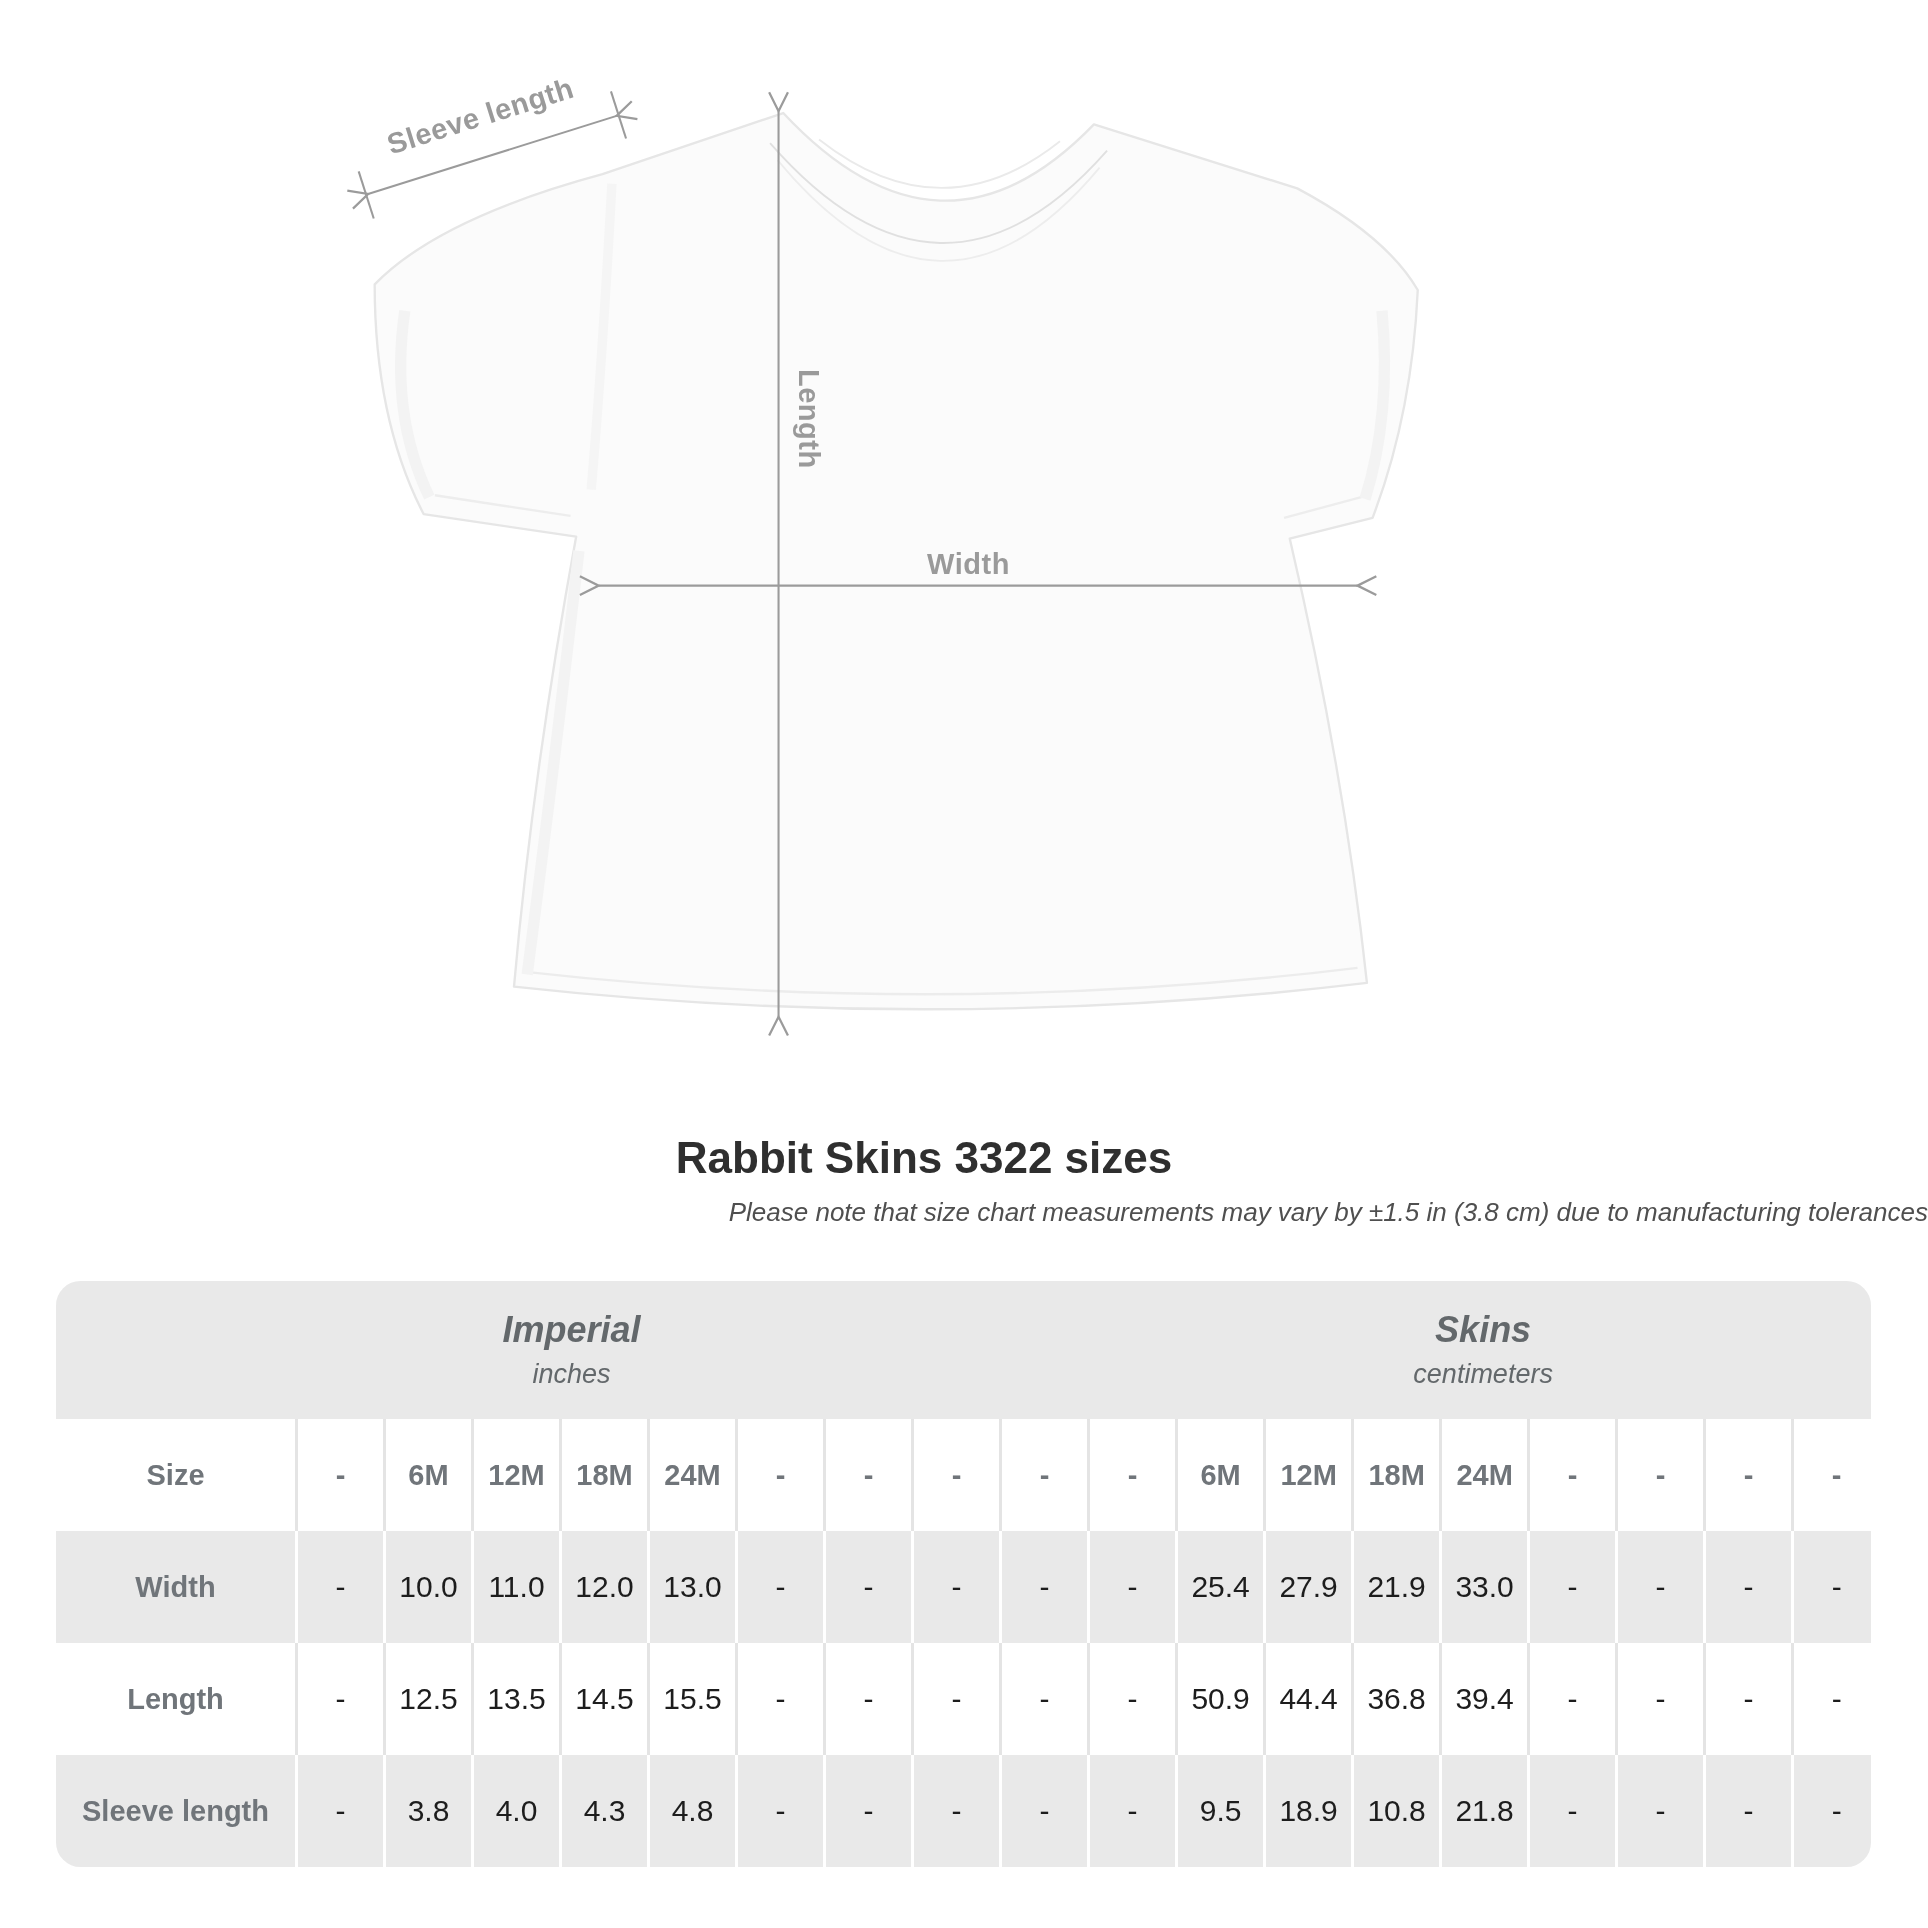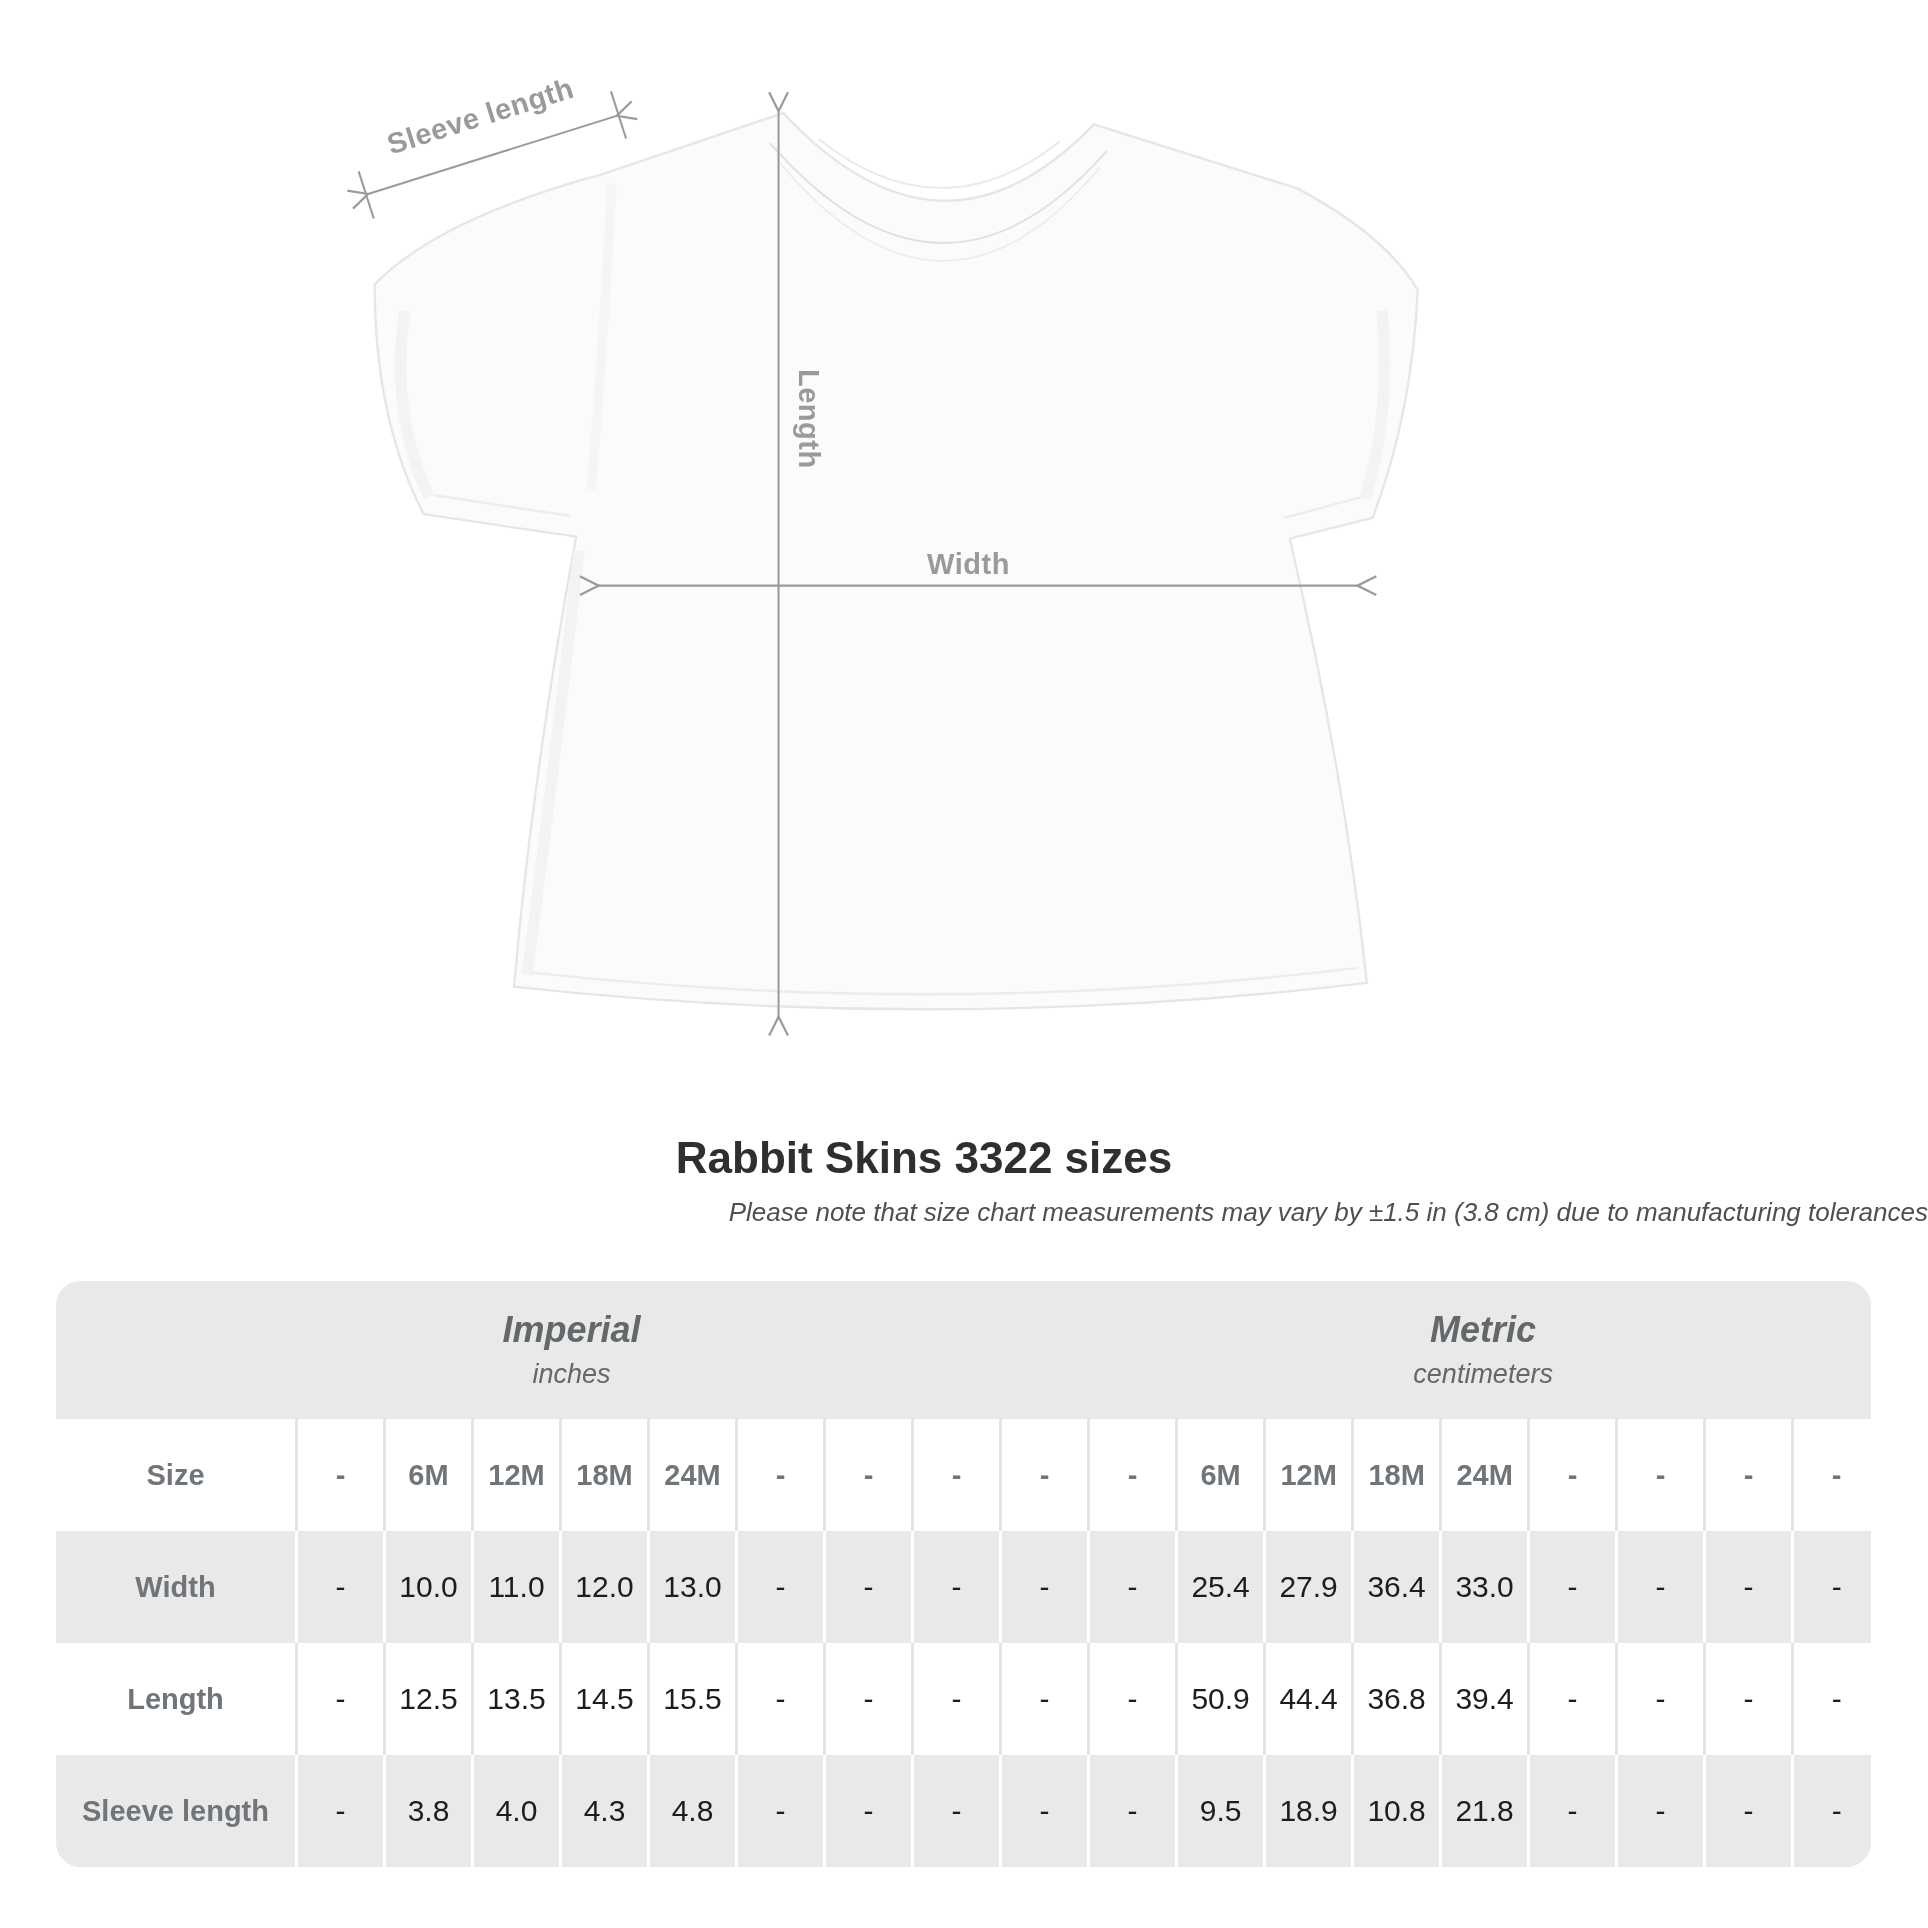--- a/index.html
+++ b/index.html
@@ -124,21 +124,21 @@
         <col style="width:88px">
           <col style="width:88px">
       </colgroup>
       <tbody>
       <tr>
         <td class="uhead" colspan="10">
           <div class="uname">Imperial</div>
           <div class="uunit">inches</div>
         </td>
         <td class="uhead" colspan="9">
-          <div class="uname">Metric</div>
+          <div class="uname">Skins</div>
           <div class="uunit">centimeters</div>
         </td>
       </tr>
 
       <tr class="rw">
         <td class="lbl">Size</td>
         <td class="sep ch">-</td>
         <td class="sep ch">6M</td>
         <td class="sep ch">12M</td>
         <td class="sep ch">18M</td>
@@ -165,21 +165,21 @@
         <td class="sep val">11.0</td>
         <td class="sep val">12.0</td>
         <td class="sep val">13.0</td>
         <td class="sep val">-</td>
         <td class="sep val">-</td>
         <td class="sep val">-</td>
         <td class="sep val">-</td>
         <td class="sep val">-</td>
         <td class="sep val">25.4</td>
         <td class="sep val">27.9</td>
-        <td class="sep val">36.4</td>
+        <td class="sep val">21.9</td>
         <td class="sep val">33.0</td>
         <td class="sep val">-</td>
         <td class="sep val">-</td>
         <td class="sep val">-</td>
         <td class="sep val">-</td>
       </tr>
 
       <tr class="rw">
         <td class="lbl">Length</td>
         <td class="sep val">-</td>

